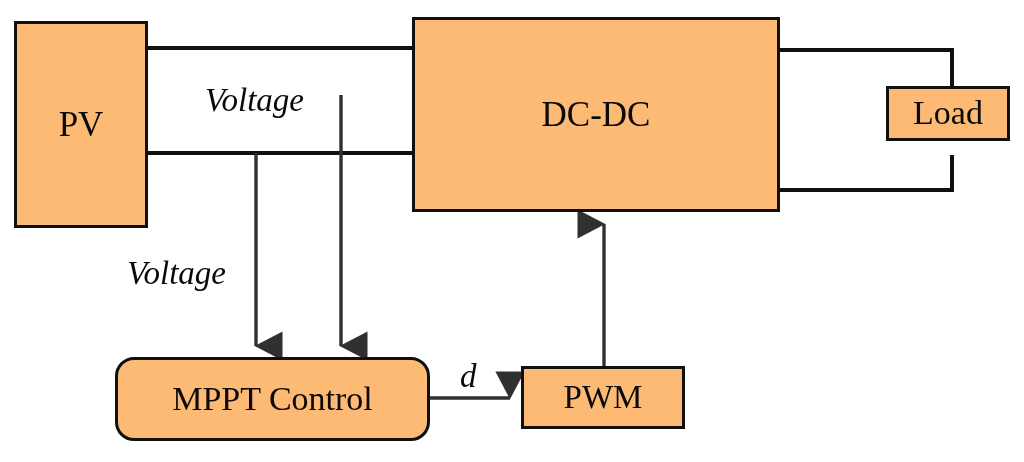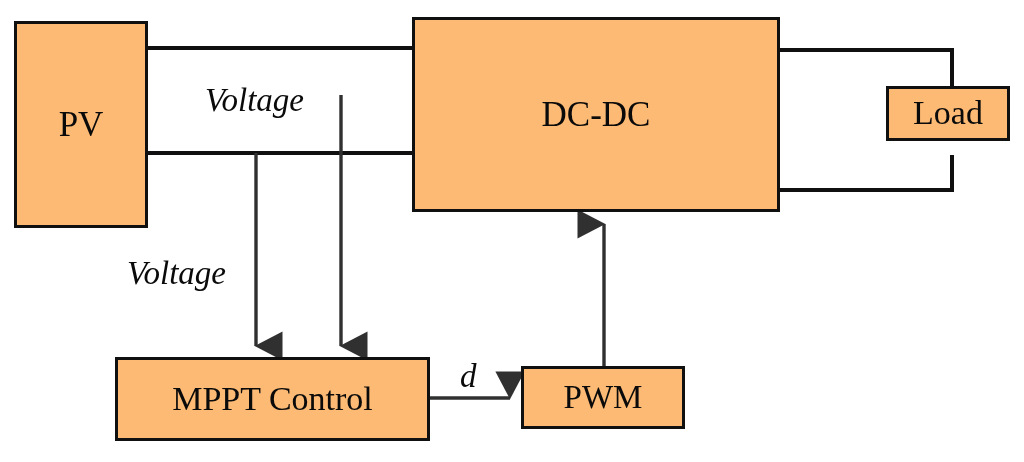--- a/index.html
+++ b/index.html
@@ -48,21 +48,21 @@
     color: #0a0a0a;
     white-space: nowrap;
     z-index: 4;
     background: transparent;
     font-style: italic;
   }
   
   #box-pv-array   { left: 14px;  top: 21px;  width: 134px; height: 207px; font-size: 35px; }
   #box-dcdc       { left: 412px; top: 17px;  width: 368px; height: 195px; font-size: 35px; }
   #box-load       { left: 886px; top: 86px;  width: 124px; height: 55px;  font-size: 34px; }
-  #box-mppt       { left: 115px; top: 357px; width: 315px; height: 84px;  font-size: 34px; }
+  #box-mppt       { left: 115px; top: 357px; width: 315px; height: 84px;  font-size: 34px; border-radius: 19px; }
   #box-pwm        { left: 521px; top: 366px; width: 164px; height: 63px;  font-size: 33px; }
 
   #label-voltage  { left: 205px; top: 82px;  font-size: 33px; }
   #label-current  { left: 127px; top: 255px; font-size: 33px; }
   #label-duty     { left: 460px; top: 358px; font-size: 33px; }
 </style>
 </head>
 <body>
 
 <div id="diagram-root">

